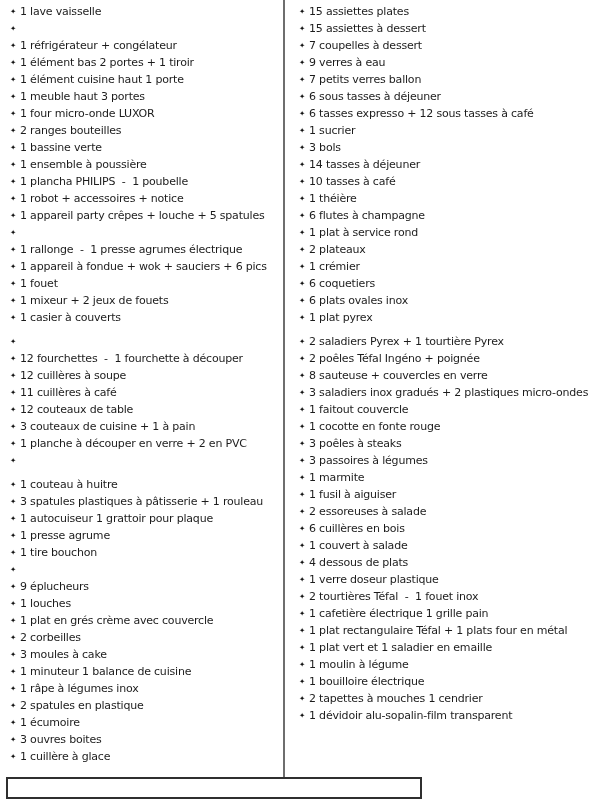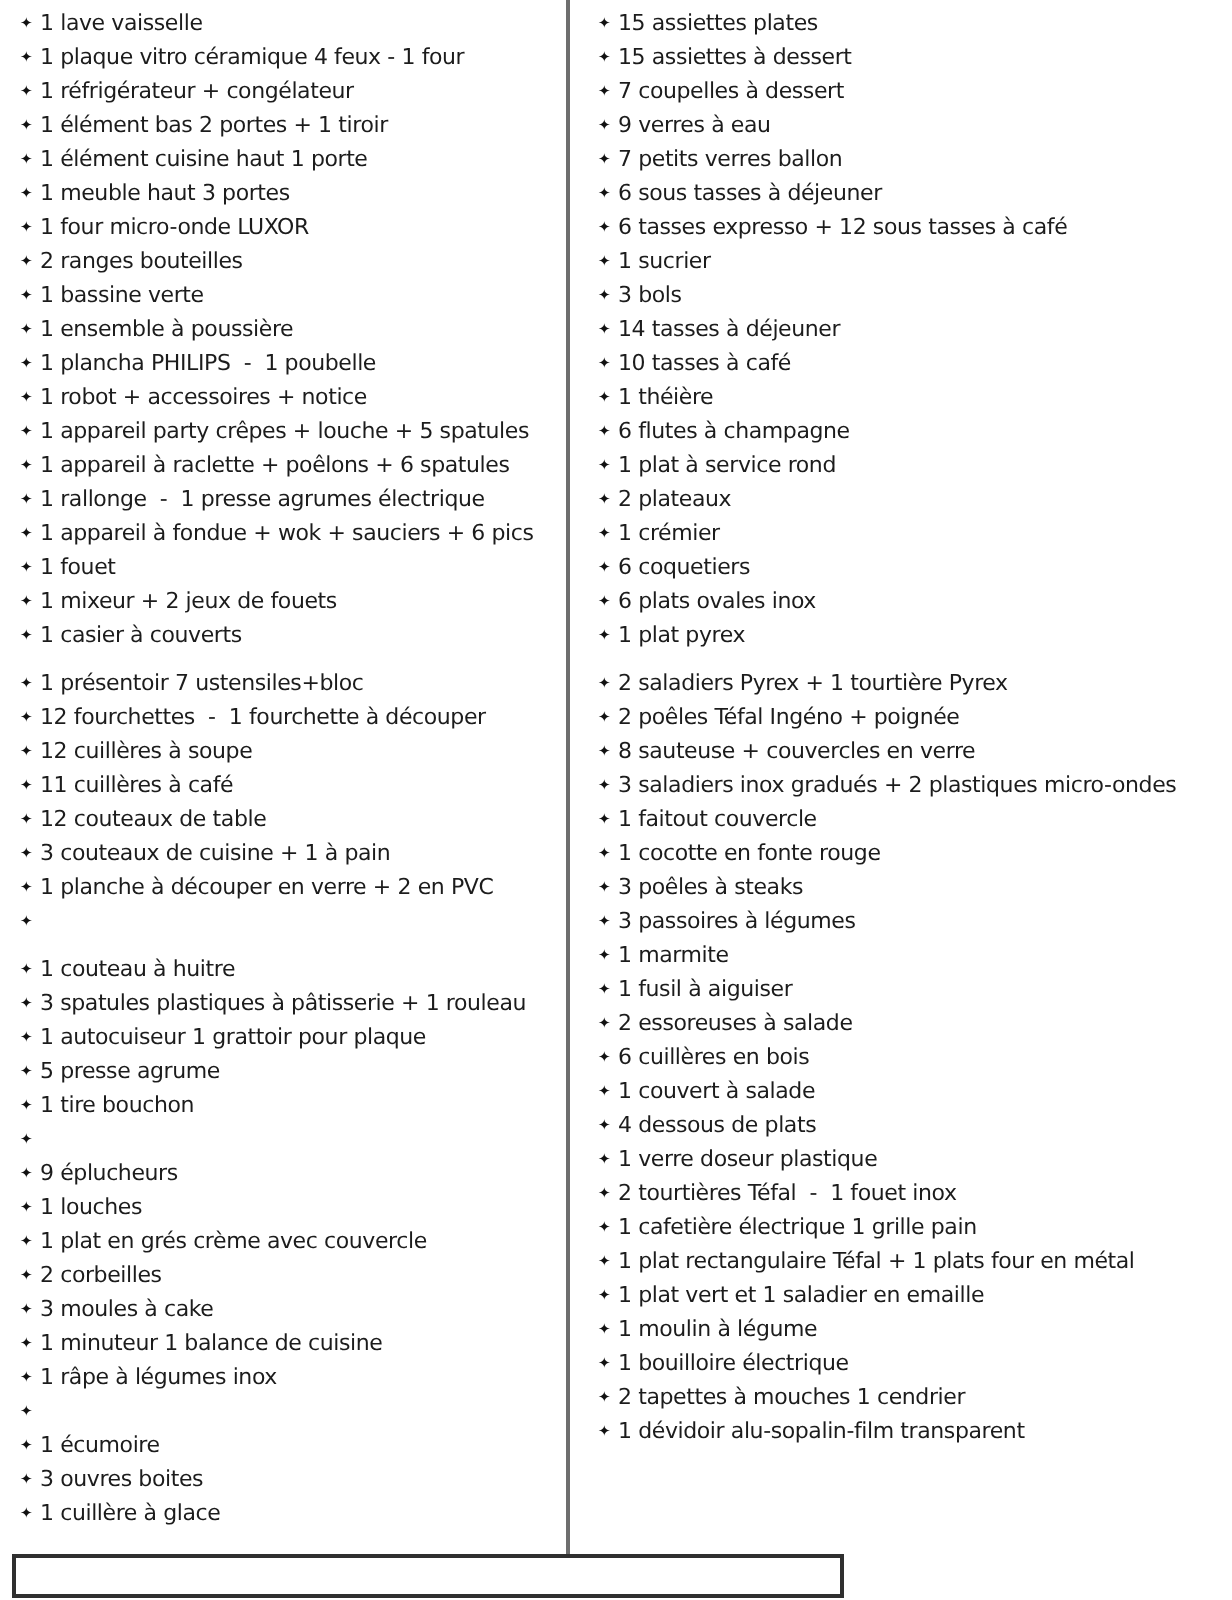--- a/index.html
+++ b/index.html
@@ -50,21 +50,20 @@
 
 <div class="page">
   <div class="column column-left">
       <div class="group">
         <div class="row">
           <span class="bullet">✦</span>
           <span class="txt">1 lave vaisselle</span>
         </div>
         <div class="row">
           <span class="bullet">✦</span>
-          <span class="txt">1 plaque vitro céramique 4 feux - 1 four</span>
         </div>
         <div class="row">
           <span class="bullet">✦</span>
           <span class="txt">1 réfrigérateur + congélateur</span>
         </div>
         <div class="row">
           <span class="bullet">✦</span>
           <span class="txt">1 élément bas 2 portes + 1 tiroir</span>
         </div>
         <div class="row">
@@ -98,21 +97,20 @@
         <div class="row">
           <span class="bullet">✦</span>
           <span class="txt">1 robot + accessoires + notice</span>
         </div>
         <div class="row">
           <span class="bullet">✦</span>
           <span class="txt">1 appareil party crêpes + louche + 5 spatules</span>
         </div>
         <div class="row">
           <span class="bullet">✦</span>
-          <span class="txt">1 appareil à raclette + poêlons + 6 spatules</span>
         </div>
         <div class="row">
           <span class="bullet">✦</span>
           <span class="txt">1 rallonge  -  1 presse agrumes électrique</span>
         </div>
         <div class="row">
           <span class="bullet">✦</span>
           <span class="txt">1 appareil à fondue + wok + sauciers + 6 pics</span>
         </div>
         <div class="row">
@@ -124,21 +122,20 @@
           <span class="txt">1 mixeur + 2 jeux de fouets</span>
         </div>
         <div class="row">
           <span class="bullet">✦</span>
           <span class="txt">1 casier à couverts</span>
         </div>
       </div>
       <div class="group">
         <div class="row">
           <span class="bullet">✦</span>
-          <span class="txt">1 présentoir 7 ustensiles+bloc</span>
         </div>
         <div class="row">
           <span class="bullet">✦</span>
           <span class="txt">12 fourchettes  -  1 fourchette à découper</span>
         </div>
         <div class="row">
           <span class="bullet">✦</span>
           <span class="txt">12 cuillères à soupe</span>
         </div>
         <div class="row">
@@ -170,21 +167,21 @@
         <div class="row">
           <span class="bullet">✦</span>
           <span class="txt">3 spatules plastiques à pâtisserie + 1 rouleau</span>
         </div>
         <div class="row">
           <span class="bullet">✦</span>
           <span class="txt">1 autocuiseur 1 grattoir pour plaque</span>
         </div>
         <div class="row">
           <span class="bullet">✦</span>
-          <span class="txt">5 presse agrume</span>
+          <span class="txt">1 presse agrume</span>
         </div>
         <div class="row">
           <span class="bullet">✦</span>
           <span class="txt">1 tire bouchon</span>
         </div>
         <div class="row">
           <span class="bullet">✦</span>
         </div>
         <div class="row">
           <span class="bullet">✦</span>
@@ -209,20 +206,21 @@
         <div class="row">
           <span class="bullet">✦</span>
           <span class="txt">1 minuteur 1 balance de cuisine</span>
         </div>
         <div class="row">
           <span class="bullet">✦</span>
           <span class="txt">1 râpe à légumes inox</span>
         </div>
         <div class="row">
           <span class="bullet">✦</span>
+          <span class="txt">2 spatules en plastique</span>
         </div>
         <div class="row">
           <span class="bullet">✦</span>
           <span class="txt">1 écumoire</span>
         </div>
         <div class="row">
           <span class="bullet">✦</span>
           <span class="txt">3 ouvres boites</span>
         </div>
         <div class="row">

